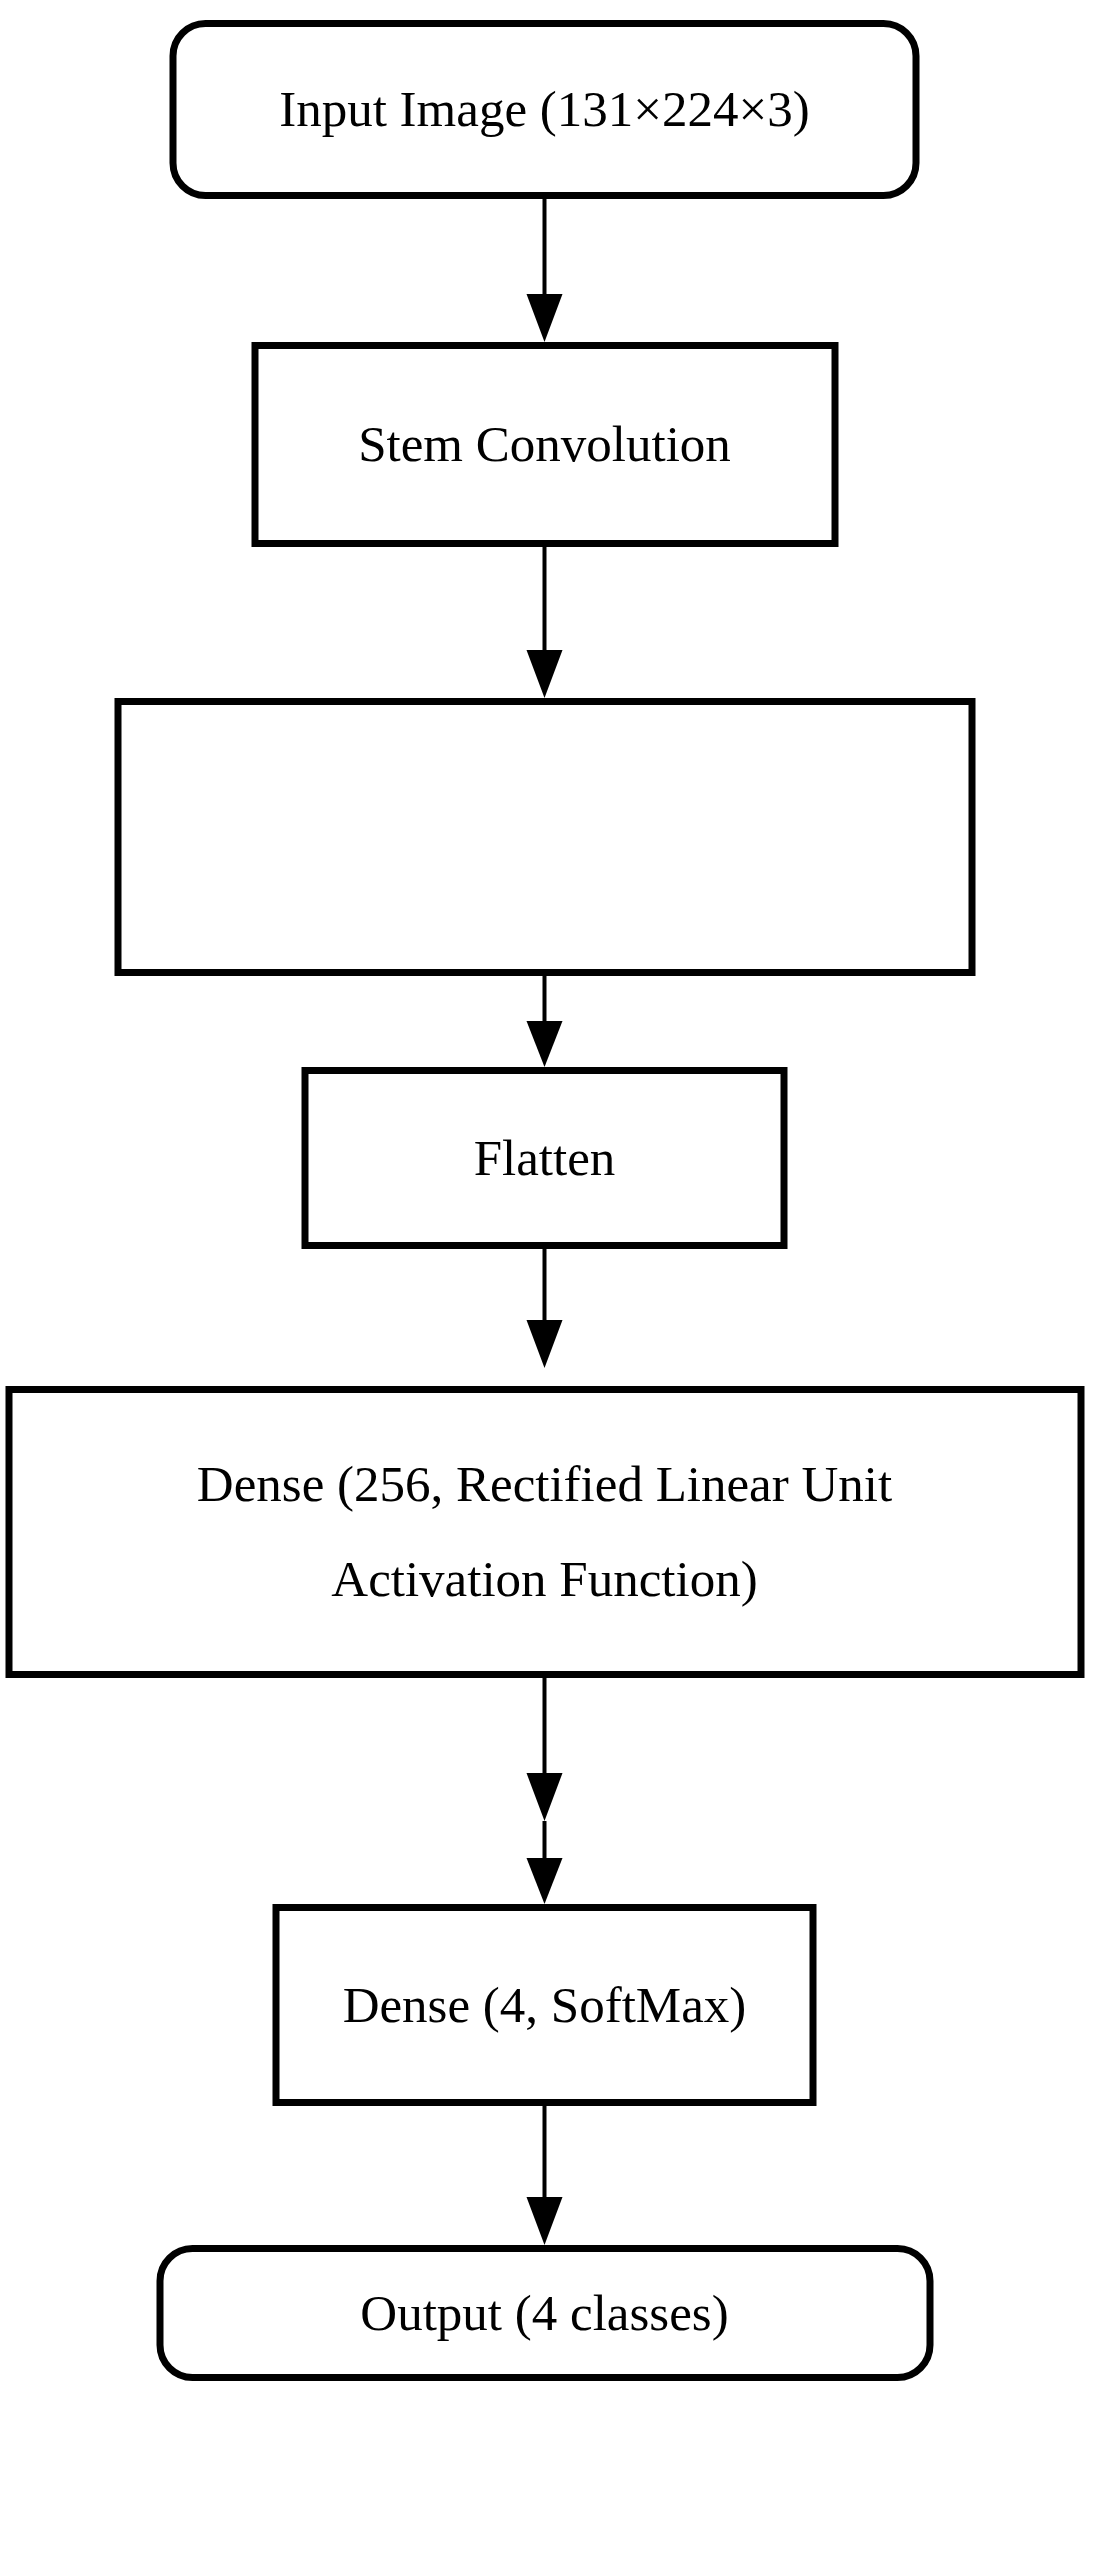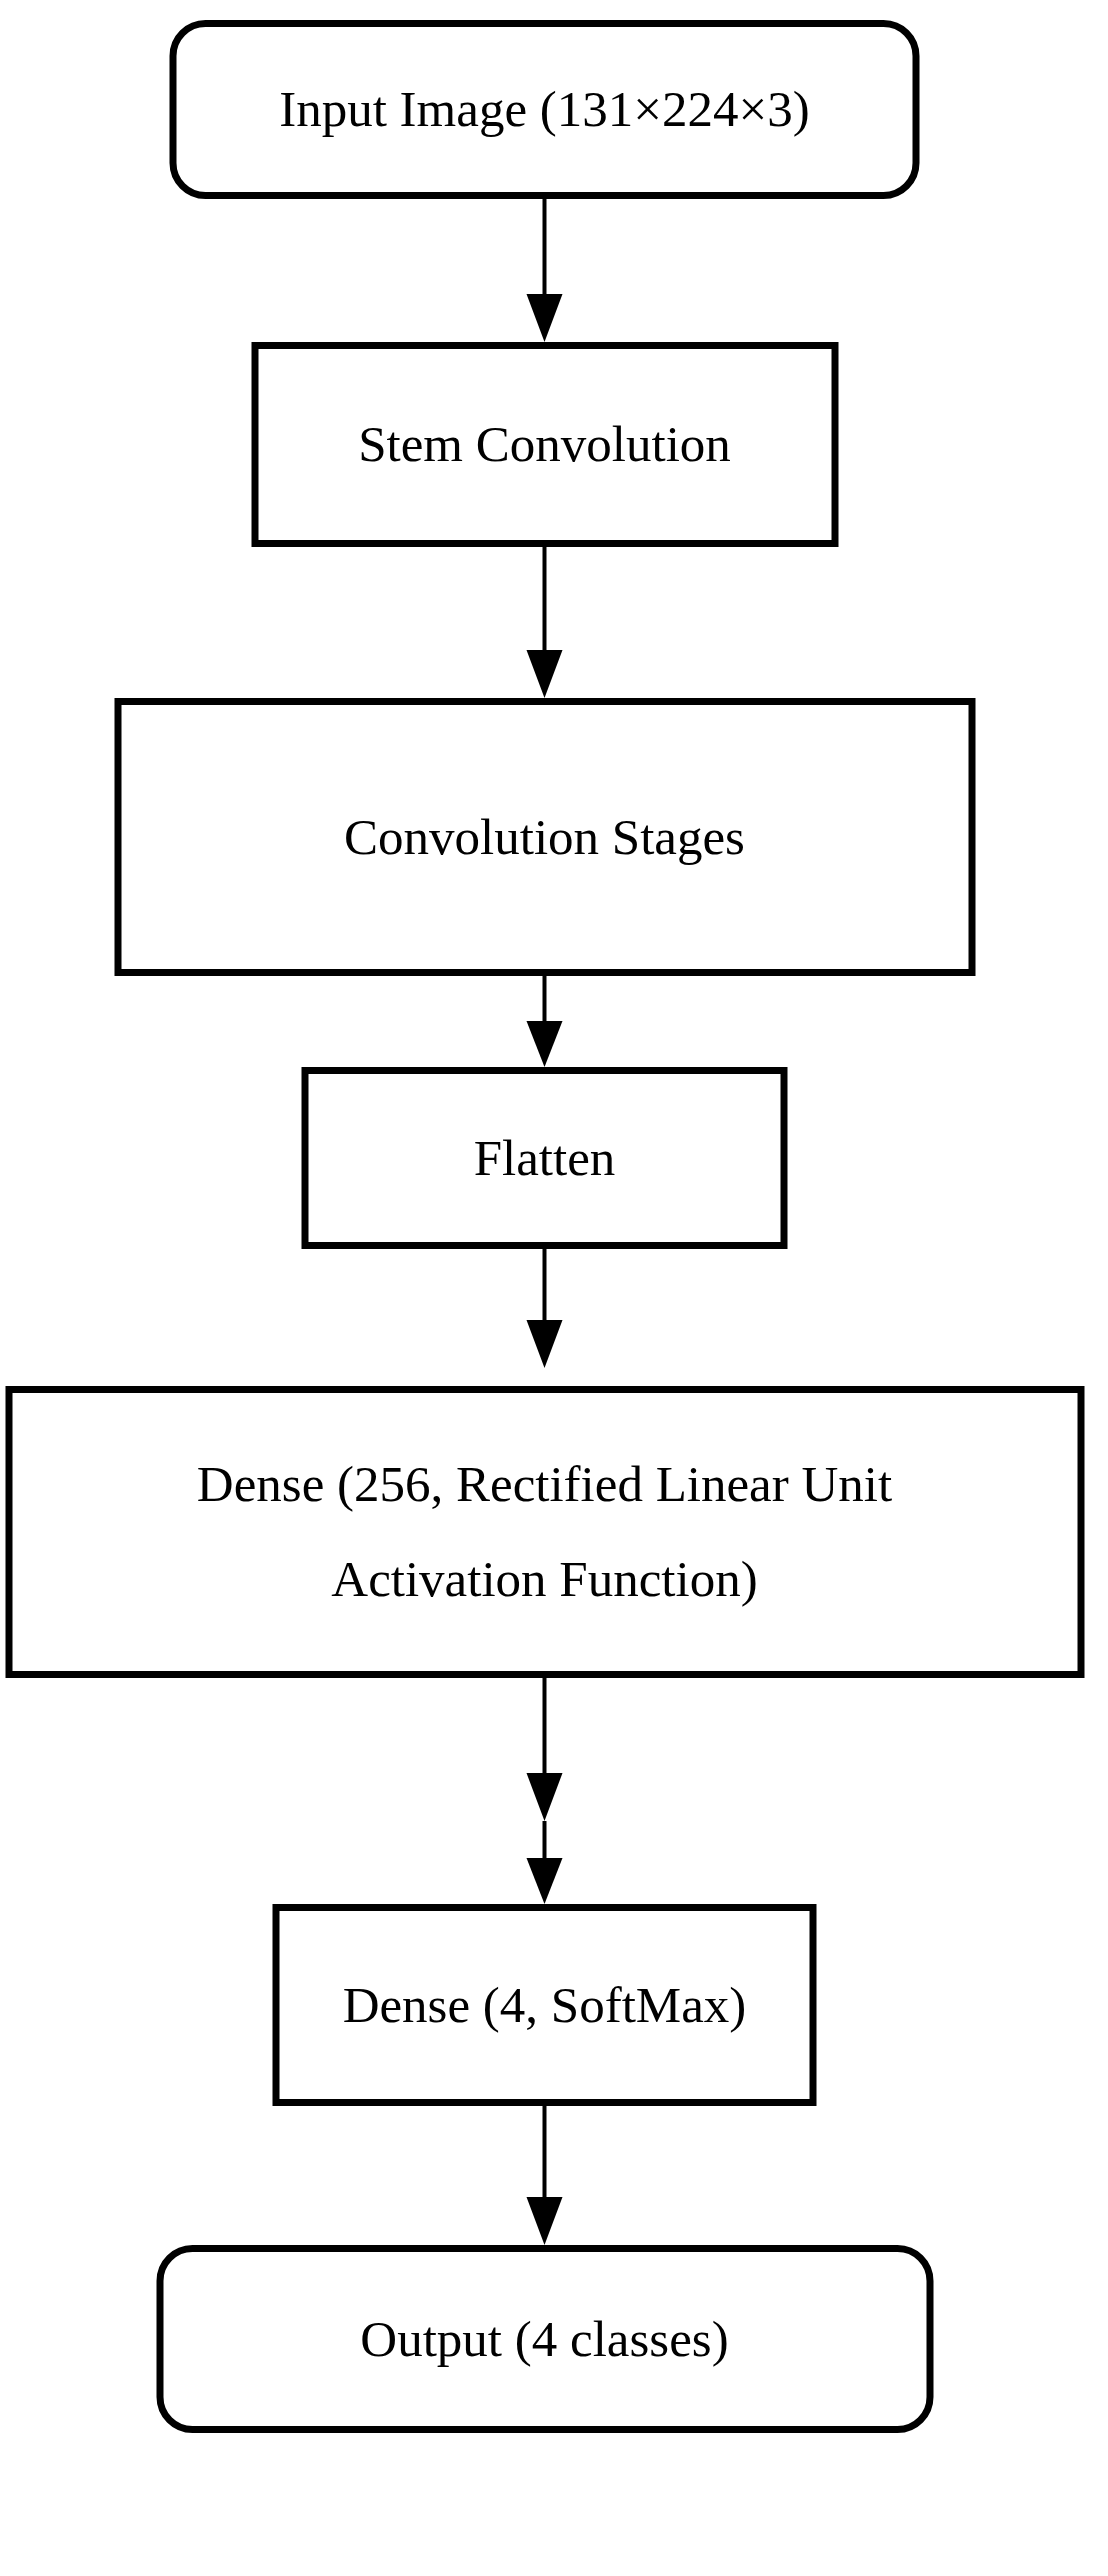--- a/index.html
+++ b/index.html
@@ -42,21 +42,21 @@
   .rounded { border-radius: 36px; }
 
   
   .n0 { width: 750px;  height: 179px; }
   .n1 { width: 587px;  height: 205px; }
   .n2 { width: 861px; height: 278px; }
   .n3 { width: 486px;  height: 182px; }
   .n4 { width: 1079px; height: 292px; margin-top: 18px; }
   .n5 { width: 492px;  height: 198px; }
   .n6 { width: 544px;  height: 202px; }
-  .n7 { width: 777px;  height: 188px; }
+  .n7 { width: 777px;  height: 136px; }
 
   .arrow {
     display: flex;
     flex-direction: column;
     align-items: center;
     flex: 0 0 auto;
   }
   .arrow .shaft {
     width: 4.8px;
     background: #000000;
@@ -97,21 +97,20 @@
   <div class="node n1">
     <span class="line">Stem Convolution</span>
   </div>
 
   <div class="arrow a1">
     <div class="shaft"></div>
     <div class="head"></div>
   </div>
 
   <div class="node n2 two-line">
-    <span class="line">Convolution Stages</span>
   </div>
 
   <div class="arrow a2">
     <div class="shaft"></div>
     <div class="head"></div>
   </div>
 
   <div class="node n3">
     <span class="line">Flatten</span>
   </div>

